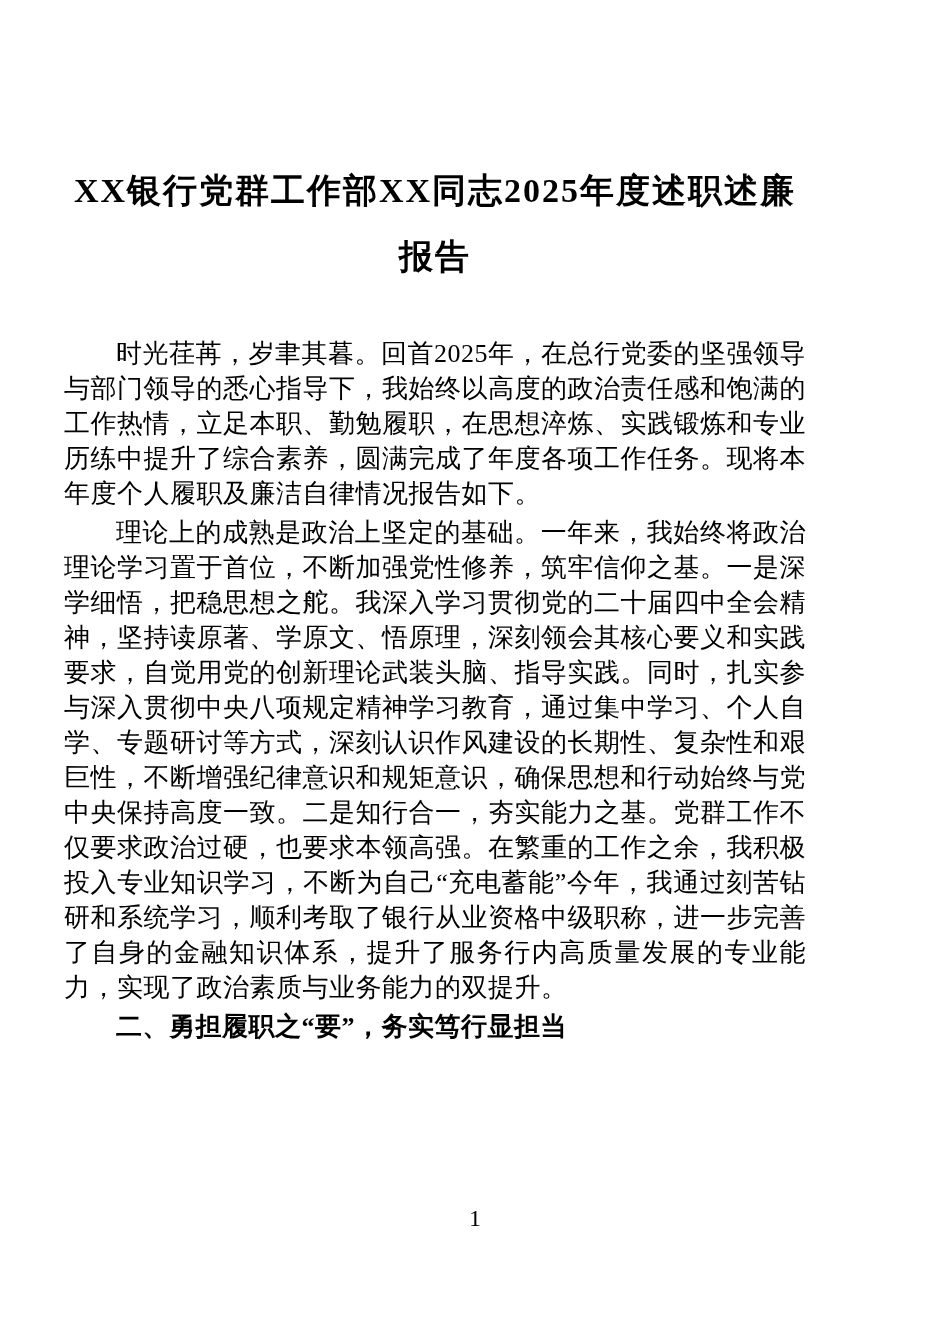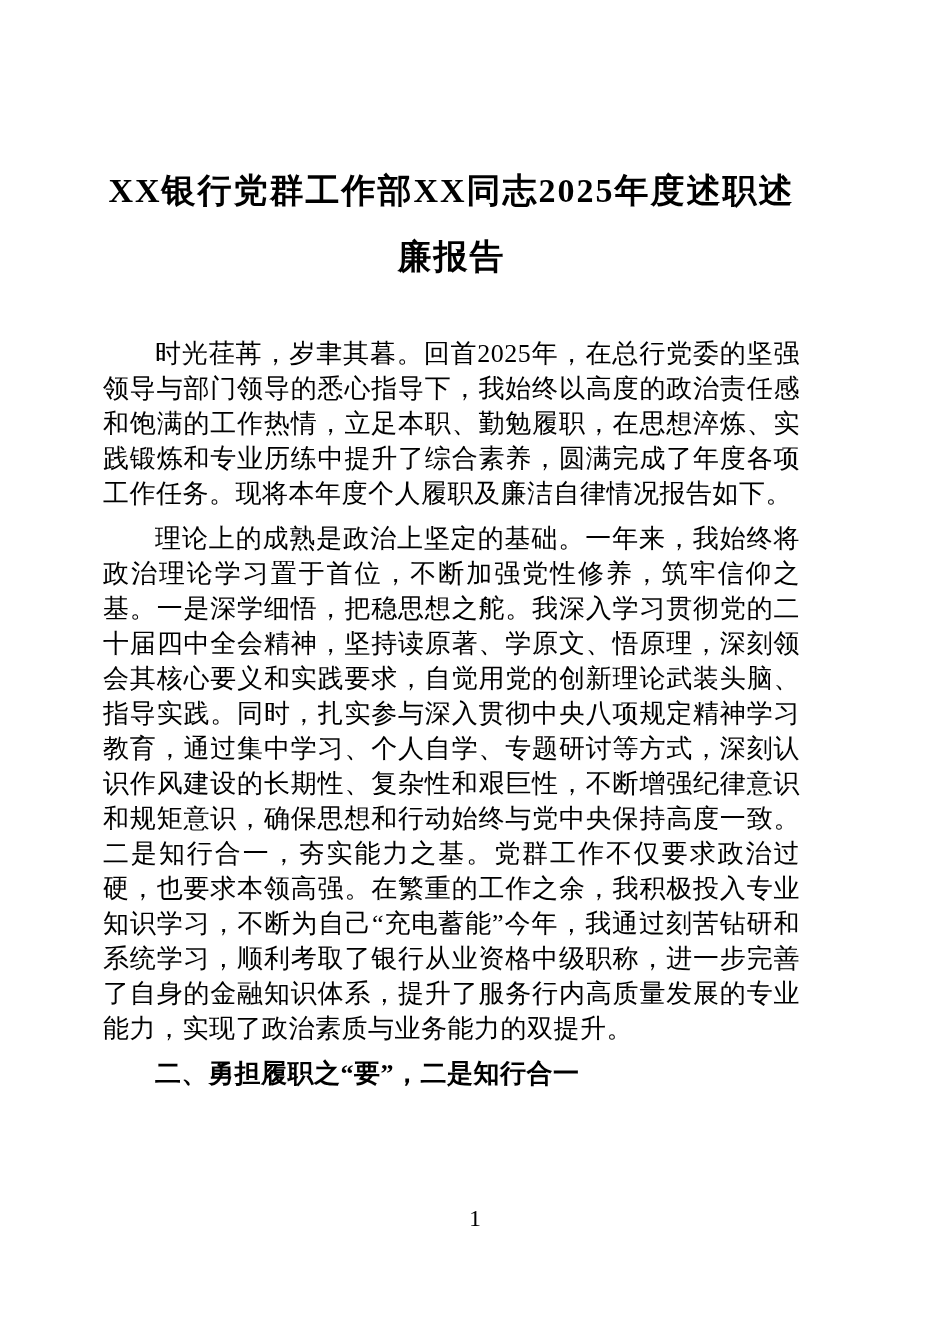--- a/index.html
+++ b/index.html
@@ -13,33 +13,33 @@
       color: #000000;
       font-family: "Liberation Serif", "DejaVu Serif", serif;
       overflow: hidden;
     }
     .page {
       box-sizing: border-box;
       position: relative;
       width: 950px;
       height: 1344px;
       background: #ffffff;
-      padding: 158px 140px 0 93px;
+      padding: 158px 140px 0 60px;
     }
     .doc-title {
       margin: 0 0 46px 0;
       font-size: 34px;
       font-weight: bold;
       line-height: 66px;
       text-align: center;
       letter-spacing: 2px;
       font-family: "Liberation Serif", "DejaVu Serif", serif;
     }
     .doc-body p {
-      margin: 10px;
+      margin: 4px;
       font-size: 26px;
       line-height: 35px;
       text-align: justify;
       text-indent: 2em;
       letter-spacing: 0.5px;
     }
     .doc-body p.heading {
       font-weight: bold;
     }
     .page-number {
@@ -54,17 +54,17 @@
   </style>
 </head>
 <body>
 
 <div class="page">
   <h1 class="doc-title">XX银行党群工作部XX同志2025年度述职述廉报告</h1>
 
   <div class="doc-body">
       <p class="body-para">时光荏苒，岁聿其暮。回首2025年，在总行党委的坚强领导与部门领导的悉心指导下，我始终以高度的政治责任感和饱满的工作热情，立足本职、勤勉履职，在思想淬炼、实践锻炼和专业历练中提升了综合素养，圆满完成了年度各项工作任务。现将本年度个人履职及廉洁自律情况报告如下。</p>
       <p class="body-para">理论上的成熟是政治上坚定的基础。一年来，我始终将政治理论学习置于首位，不断加强党性修养，筑牢信仰之基。一是深学细悟，把稳思想之舵。我深入学习贯彻党的二十届四中全会精神，坚持读原著、学原文、悟原理，深刻领会其核心要义和实践要求，自觉用党的创新理论武装头脑、指导实践。同时，扎实参与深入贯彻中央八项规定精神学习教育，通过集中学习、个人自学、专题研讨等方式，深刻认识作风建设的长期性、复杂性和艰巨性，不断增强纪律意识和规矩意识，确保思想和行动始终与党中央保持高度一致。二是知行合一，夯实能力之基。党群工作不仅要求政治过硬，也要求本领高强。在繁重的工作之余，我积极投入专业知识学习，不断为自己“充电蓄能”今年，我通过刻苦钻研和系统学习，顺利考取了银行从业资格中级职称，进一步完善了自身的金融知识体系，提升了服务行内高质量发展的专业能力，实现了政治素质与业务能力的双提升。</p>
-      <p class="heading">二、勇担履职之“要”，二是知行合一</p>
+      <p class="heading">二、勇担履职之“要”，务实笃行显担当</p>
     </div>
 
   <div class="page-number">1</div>
 </div>
 
 </body></html>

